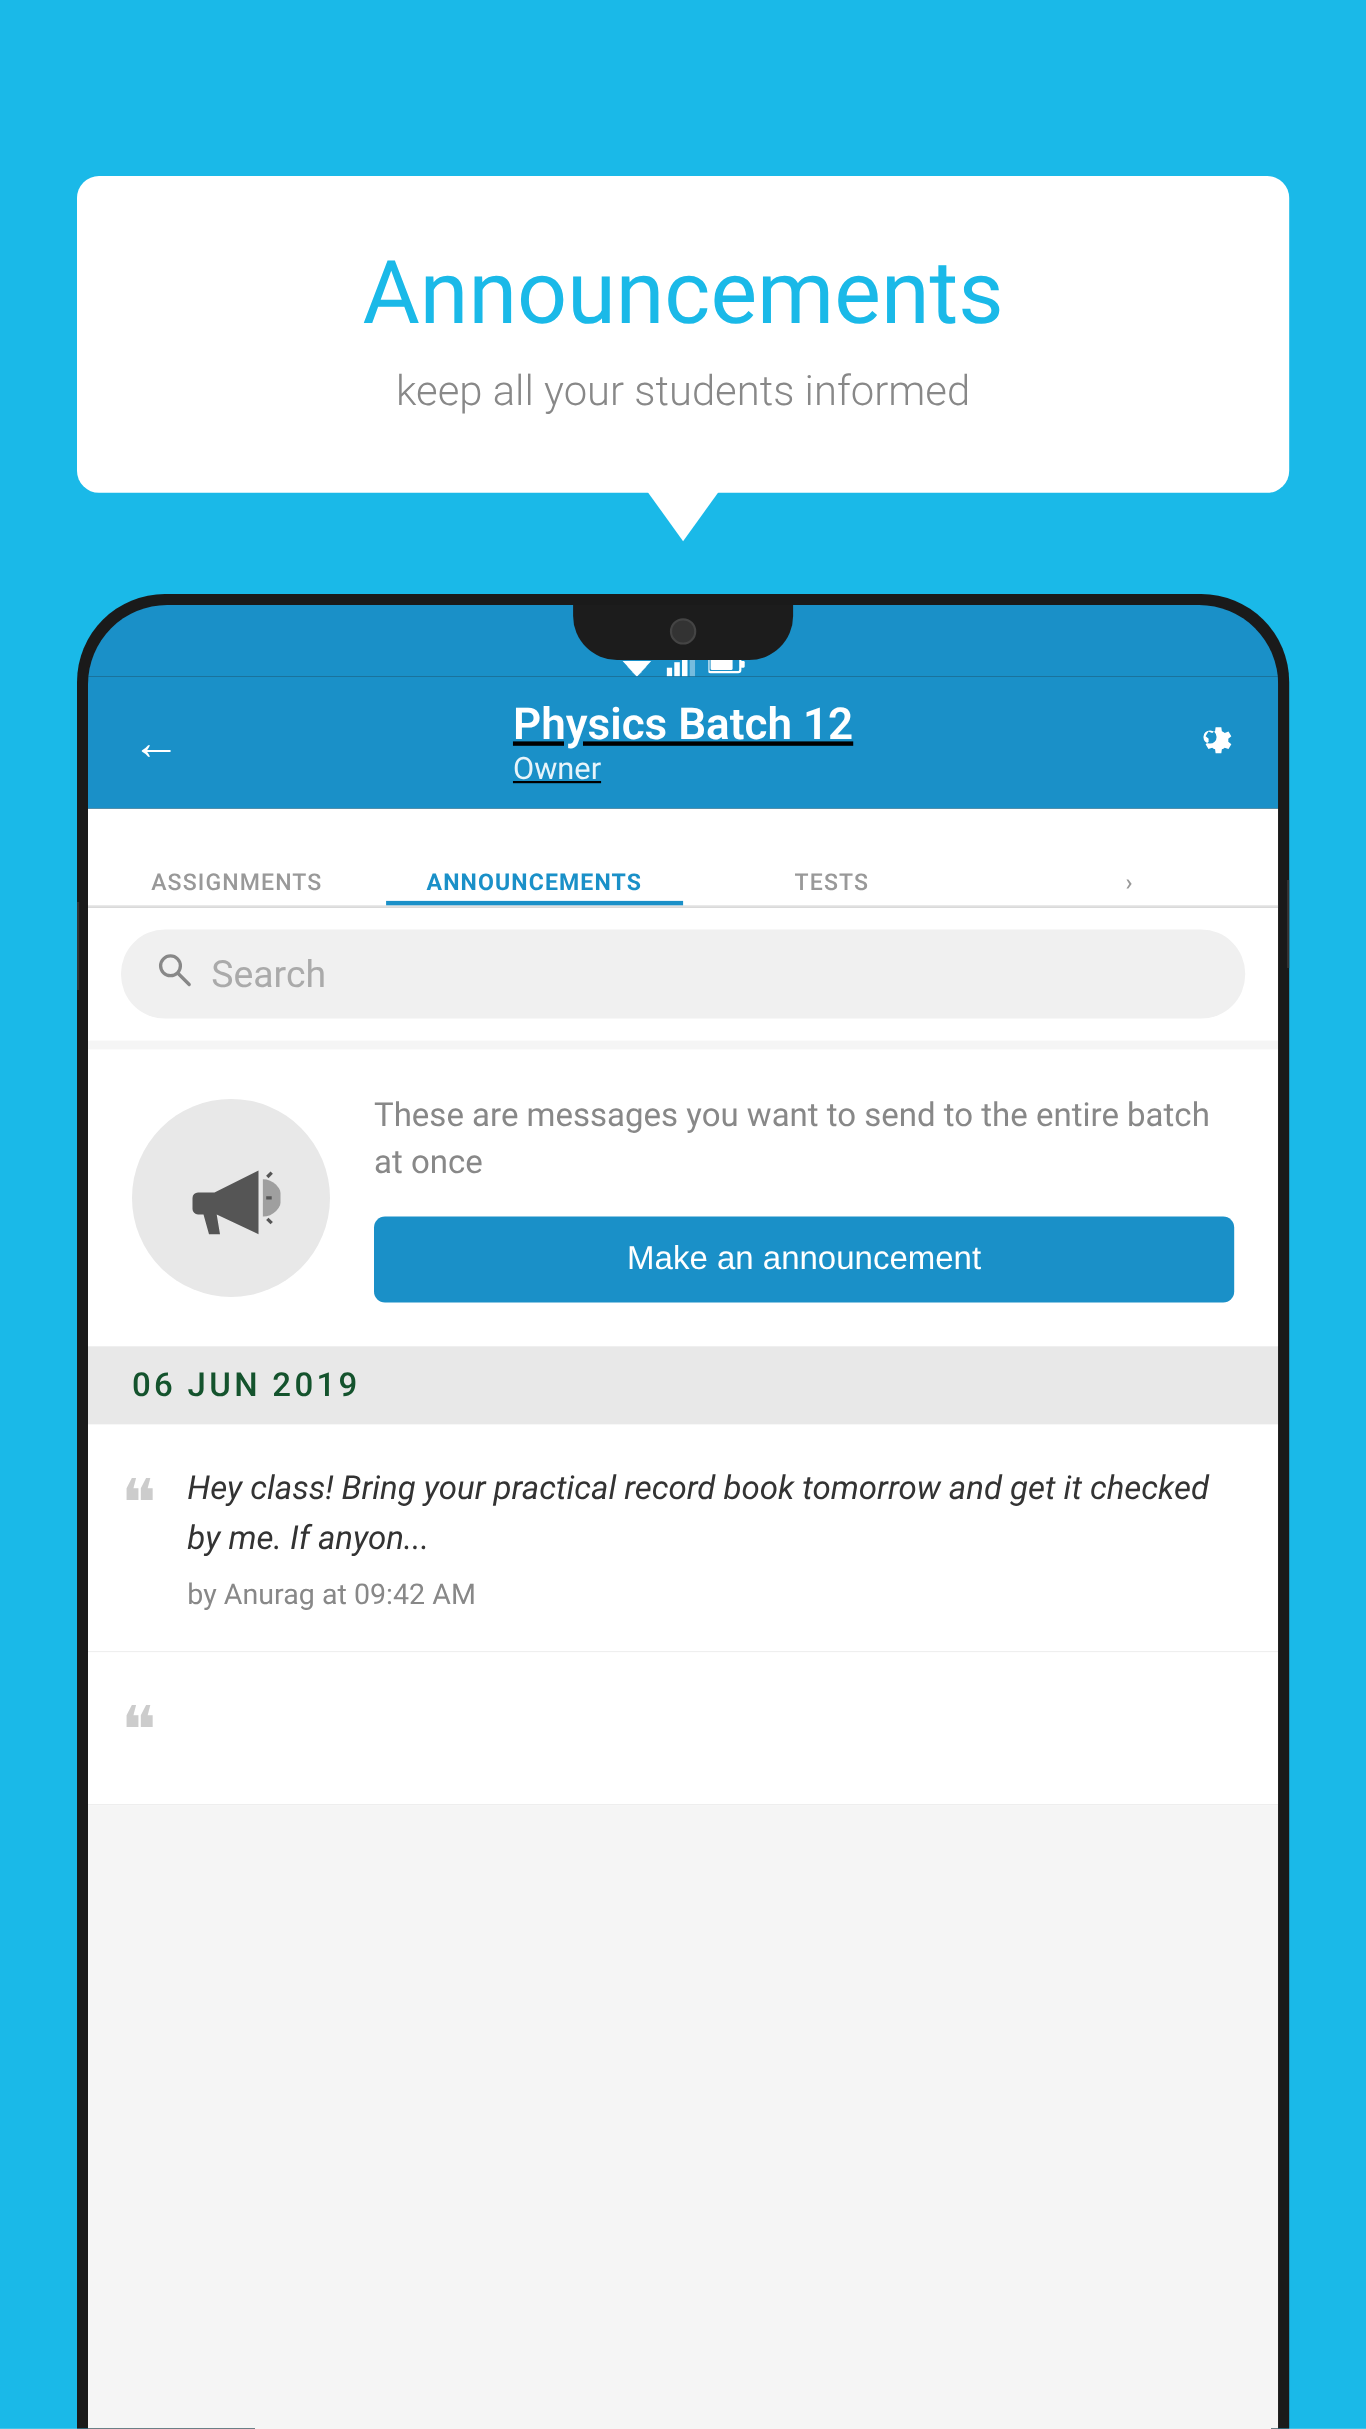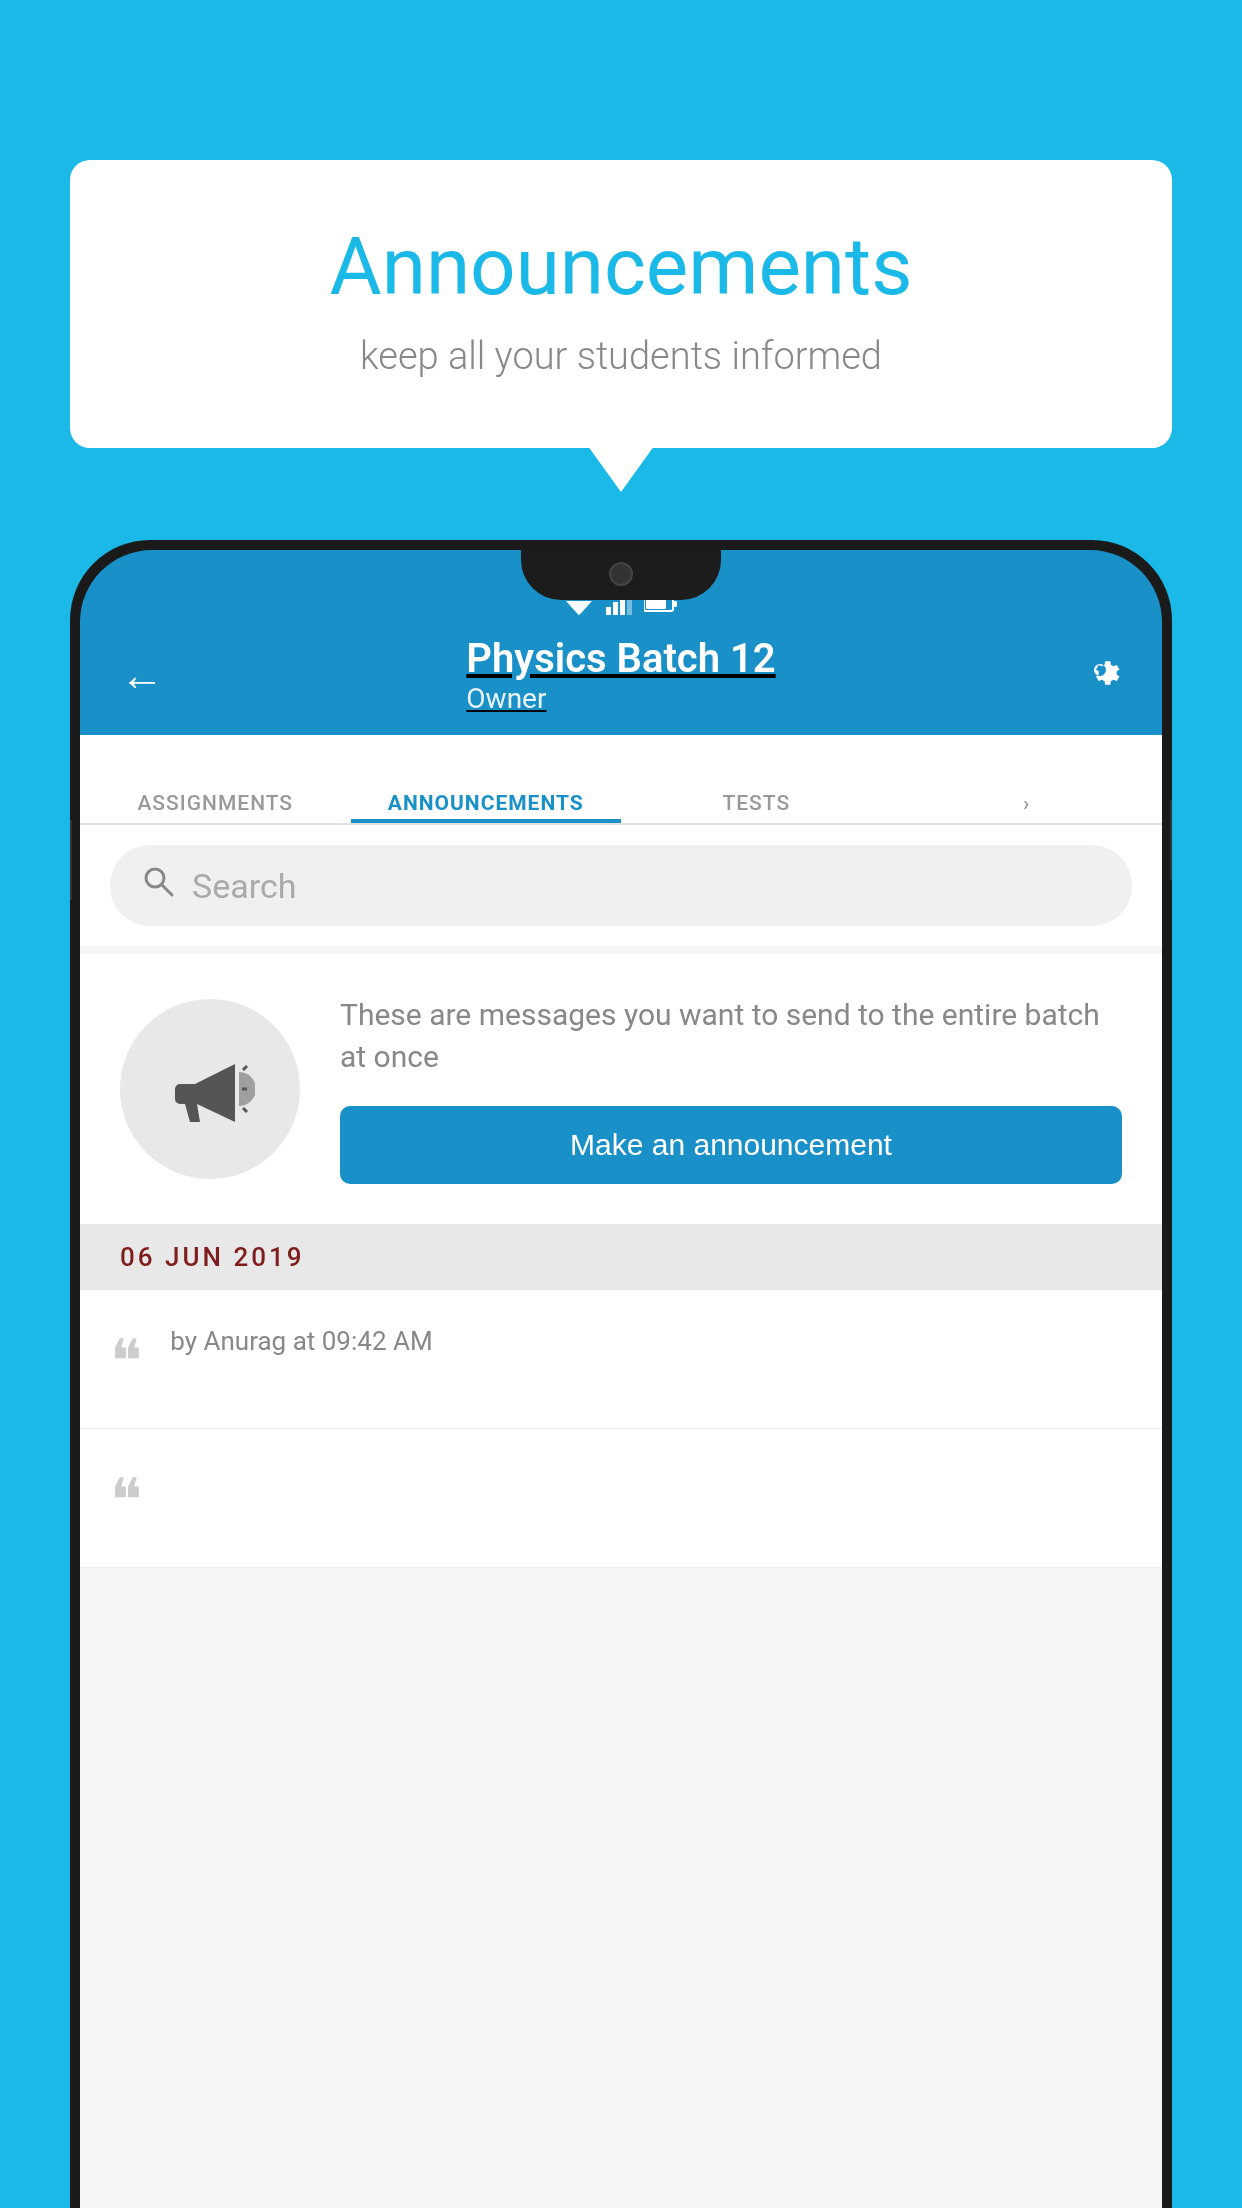--- a/index.html
+++ b/index.html
@@ -307,22 +307,22 @@
 
     
     .date-separator {
       background: #e8e8e8;
       padding: 18px 40px;
       display: flex;
       gap: 14px;
     }
 
     .date-sep-part {
-      color: #7f1d1d;
-      font-size: 26px;
+      color: #14532d;
+      font-size: 30px;
       font-weight: 500;
       letter-spacing: 3px;
     }
 
     
     .announcement-item {
       background: white;
       padding: 36px 40px 36px 30px;
       display: flex;
       align-items: flex-start;
@@ -472,20 +472,21 @@
         </div>
       </div>
 
       <div class="date-separator">
         <span class="date-sep-part">06  JUN  2019</span>
       </div>
 
       <div class="announcement-item">
         <span class="quote-icon">❝</span>
         <div class="announcement-body">
+          <div class="announcement-text">Hey class! Bring your practical record book tomorrow and get it checked by me. If anyon...</div>
           <div class="announcement-author">by Anurag at 09:42 AM</div>
         </div>
       </div>
 
 
       <div class="announcement-item">
         <span class="quote-icon">❝</span>
       </div>
 
     </div>

